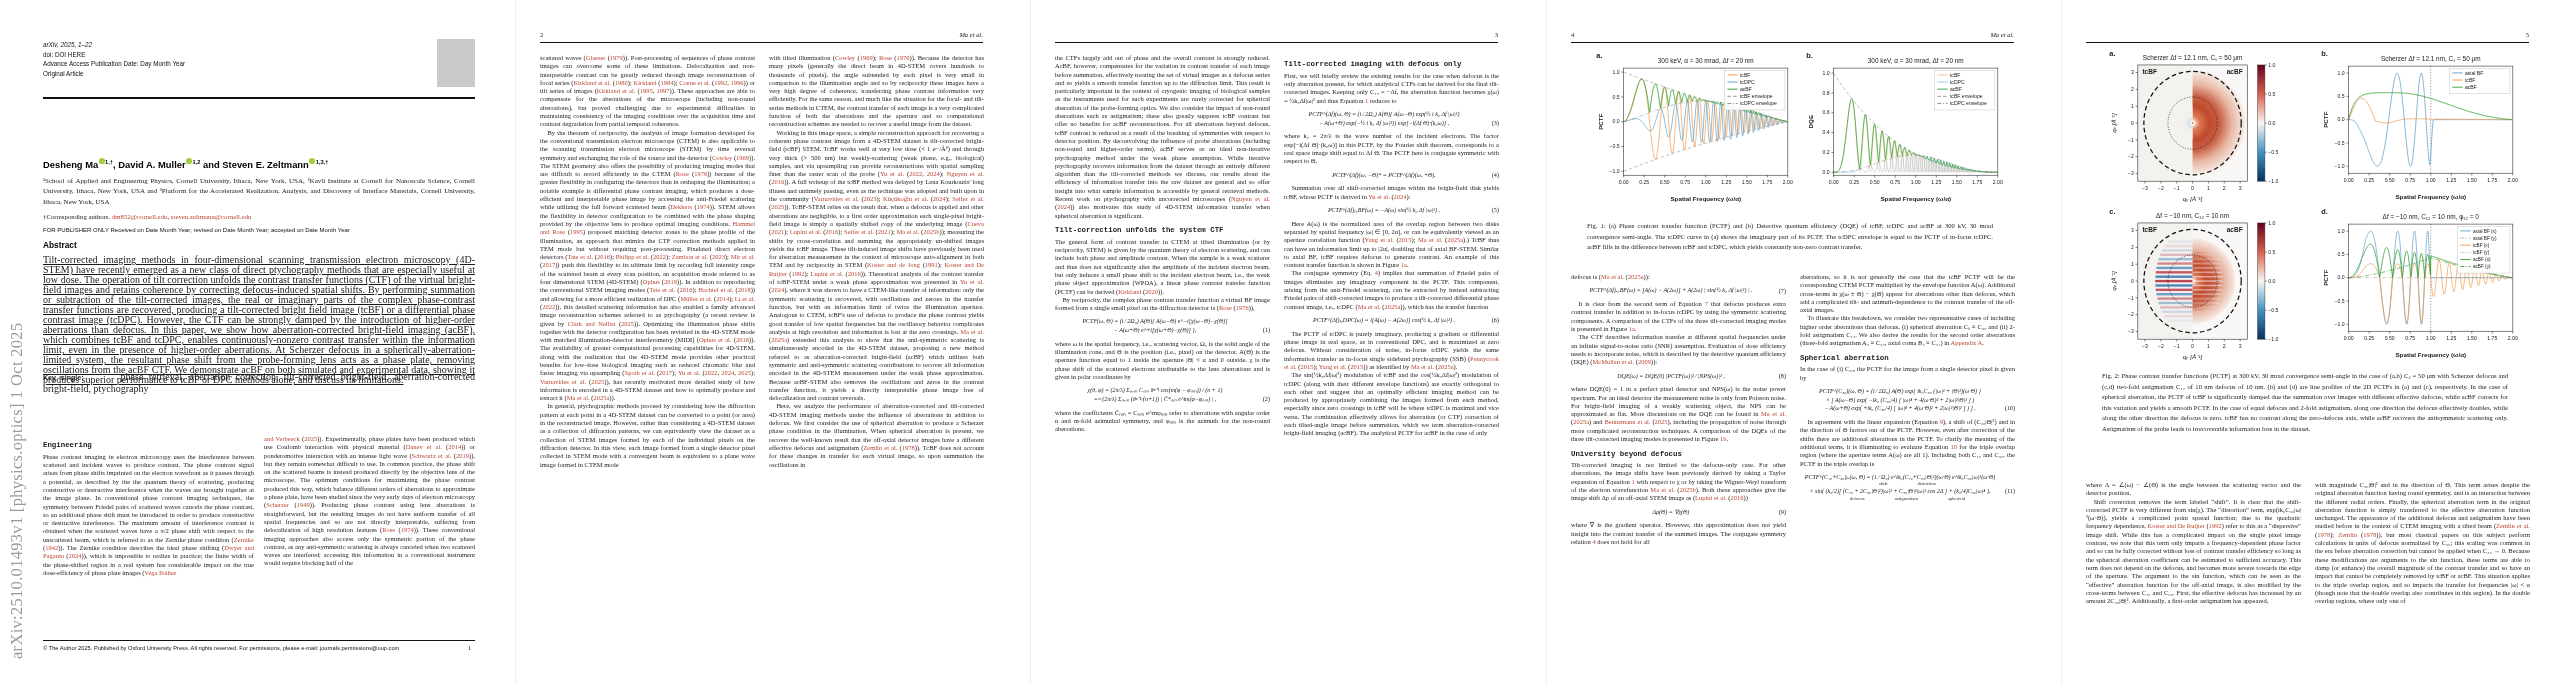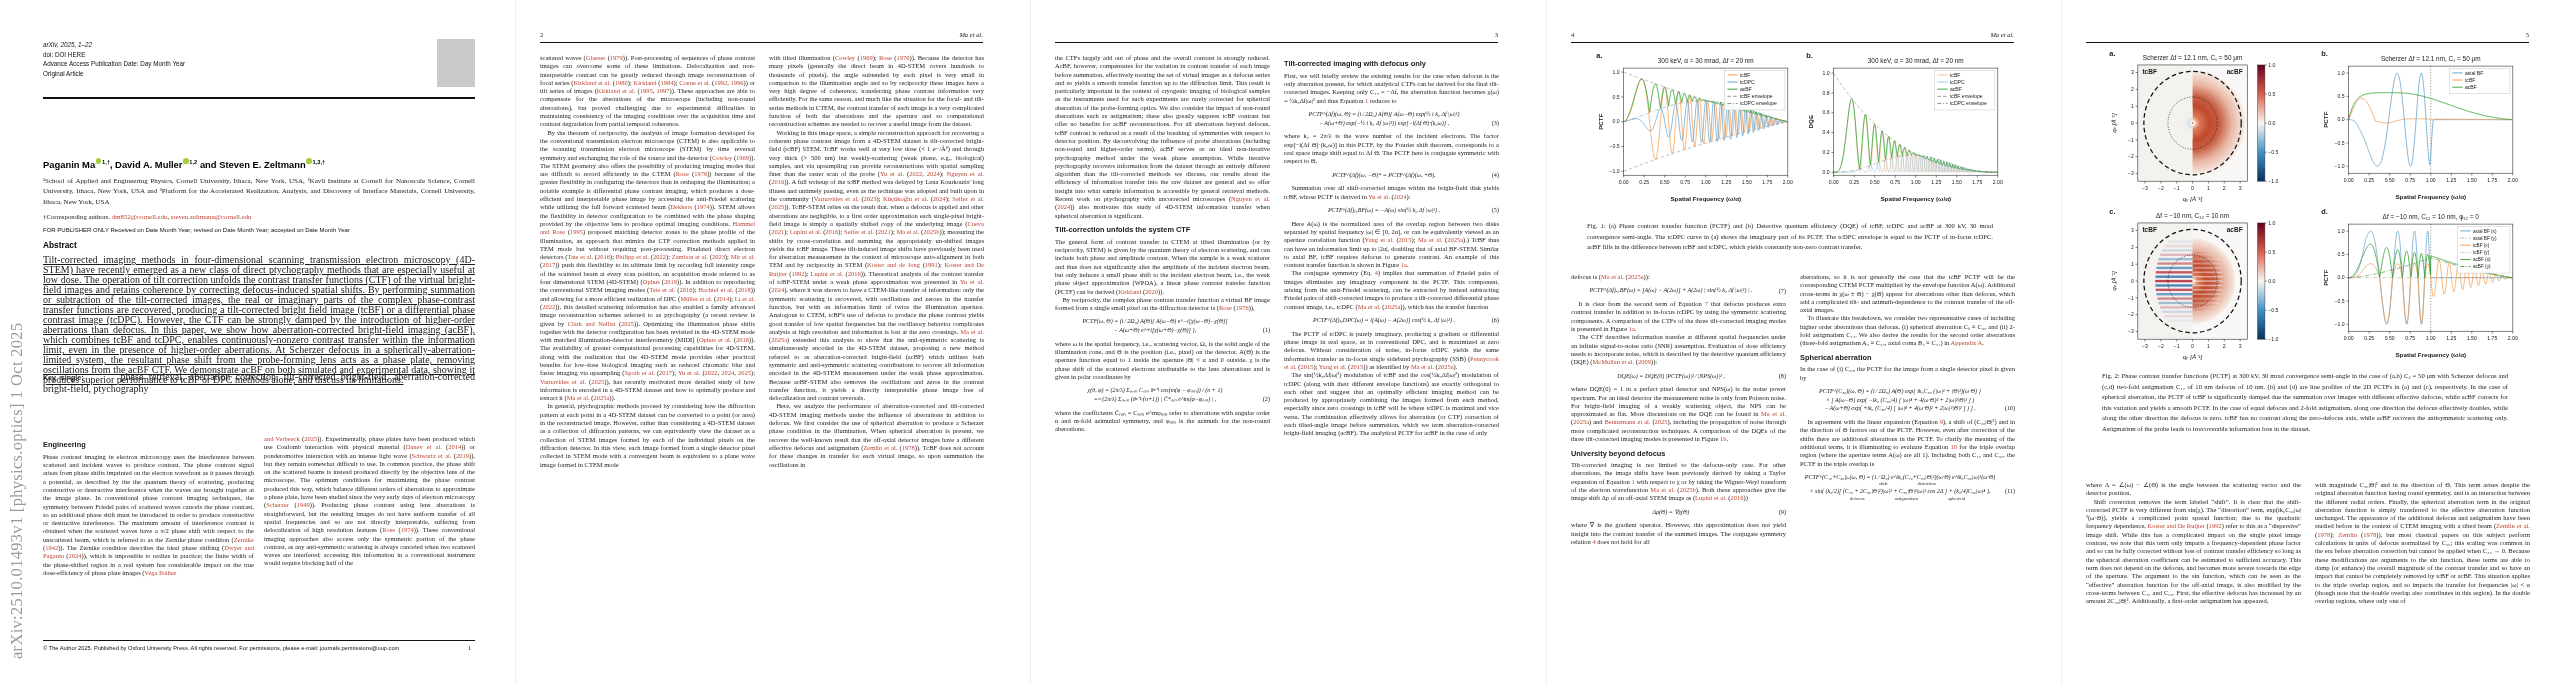--- a/index.html
+++ b/index.html
@@ -22,21 +22,21 @@
   .small-note{font-family:"Liberation Sans",sans-serif;font-size:6px;color:#111;}
   .sec-head-lg{font-family:"Liberation Sans",sans-serif;font-weight:bold;font-size:8.3px;color:#000;}
   .abstract{font-size:10px;line-height:10px;text-align:justify;text-decoration:underline;}
   .kw-label{font-family:"Liberation Sans",sans-serif;font-weight:bold;font-size:7.1px;}
   .kw-text{font-size:10px;margin-left:32px;}
   .kw{line-height:9.7px;text-align:justify;}
   
   .col{font-size:6.5px;line-height:8.3px;text-align:justify;overflow:hidden;}
   .col p{margin:0;}
   .col p.ind{text-indent:7.4px;}
-  .sec-h{font-family:Liberation Sans, sans-serif;font-weight:bold;font-size:7.4px;margin:6.3px 0 2.9px 0;line-height:8.6px;}
+  .sec-h{font-family:Liberation Mono, monospace;font-weight:bold;font-size:7.4px;margin:6.3px 0 2.9px 0;line-height:8.6px;}
   .eq{margin:5.1px 0;}
   .eqrow{display:flex;align-items:center;}
   .eqline{flex:1;text-align:center;font-style:italic;font-size:6px;line-height:8.6px;white-space:nowrap;}
   .eqnum{width:15px;text-align:right;font-style:normal;font-size:6.2px;}
   .eqsubs{text-align:center;font-size:4.8px;color:#333;line-height:5.7px;}
   .eqsubs span{margin:0 15px;}
   .cite{color:#bb4430;}
   
   .runhead{font-size:6.6px;}
   .pgnum{font-size:6.6px;}
@@ -53,21 +53,21 @@
   <div class="abs meta" style="left:43px;top:40px;width:285px">
     <div style="font-style:italic">arXiv, 2025, 1–22</div>
     <div>doi: DOI HERE</div>
     <div>Advance Access Publication Date: Day Month Year</div>
     <div>Original Article</div>
   </div>
   <div class="abs graybox" style="left:437px;top:39px;width:38px;height:48px"></div>
   <div class="abs rule" style="left:43px;top:97px;width:432px;height:2px"></div>
   <div class="abs title" style="left:43px;top:110px;width:432px">
   </div>
-  <div class="abs authors" style="left:43px;top:158px;width:432px"><span>Paganin Ma</span><span class="orcid"></span><sup>1,†</sup>, <span>David A. Muller</span><span class="orcid"></span><sup>1,2</sup> and <span>Steven E. Zeltmann</span><span class="orcid"></span><sup>1,3,†</sup></div>
+  <div class="abs authors" style="left:43px;top:158px;width:432px"><span>Desheng Ma</span><span class="orcid"></span><sup>1,†</sup>, <span>David A. Muller</span><span class="orcid"></span><sup>1,2</sup> and <span>Steven E. Zeltmann</span><span class="orcid"></span><sup>1,3,†</sup></div>
   <div class="abs affil" style="left:43px;top:176px;width:432px">¹School of Applied and Engineering Physics, Cornell University, Ithaca, New York, USA, ²Kavli Institute at Cornell for Nanoscale Science, Cornell University, Ithaca, New York, USA and ³Platform for the Accelerated Realization, Analysis, and Discovery of Interface Materials, Cornell University, Ithaca, New York, USA</div>
   <div class="abs" style="left:43px;top:213px;width:432px;font-size:6.8px">†Corresponding authors. <span class="cite">dm852@cornell.edu</span>, <span class="cite">steven.zeltmann@cornell.edu</span></div>
   <div class="abs small-note" style="left:43px;top:227px;width:432px">FOR PUBLISHER ONLY Received on Date Month Year; revised on Date Month Year; accepted on Date Month Year</div>
   <div class="abs sec-head-lg" style="left:43px;top:240px">Abstract</div>
   <div class="abs abstract" style="left:43px;top:255px;width:432px;height:113px">Tilt-corrected imaging methods in four-dimensional scanning transmission electron microscopy (4D-STEM) have recently emerged as a new class of direct ptychography methods that are especially useful at low dose. The operation of tilt correction unfolds the contrast transfer functions (CTF) of the virtual bright-field images and retains coherence by correcting defocus-induced spatial shifts. By performing summation or subtraction of the tilt-corrected images, the real or imaginary parts of the complex phase-contrast transfer functions are recovered, producing a tilt-corrected bright field image (tcBF) or a differential phase contrast image (tcDPC). However, the CTF can be strongly damped by the introduction of higher-order aberrations than defocus. In this paper, we show how aberration-corrected bright-field imaging (acBF), which combines tcBF and tcDPC, enables continuously-nonzero contrast transfer within the information limit, even in the presence of higher-order aberrations. At Scherzer defocus in a spherically-aberration-limited system, the resultant phase shift from the probe-forming lens acts as a phase plate, removing oscillations from the acBF CTF. We demonstrate acBF on both simulated and experimental data, showing it produces superior performance to tcBF or DPC methods alone, and discuss its limitations.</div>
   <div class="abs kw" style="left:43px;top:372px;width:432px">
     <span class="kw-label">Key single:</span>
     <span class="kw-text">phase retrieval, aberration correction, tilt-corrected bright-field, aberration-corrected bright-field, ptychography</span>
   </div>
   <div class="abs col" style="left:43px;top:435px;width:211px;height:201px">

